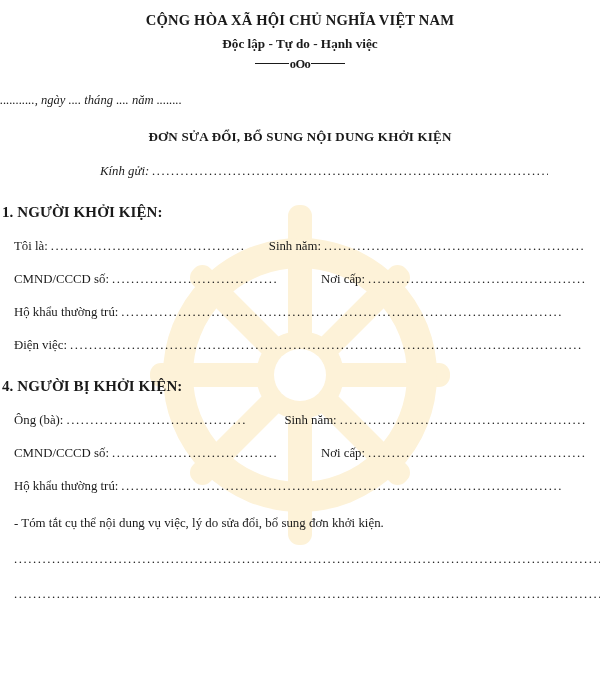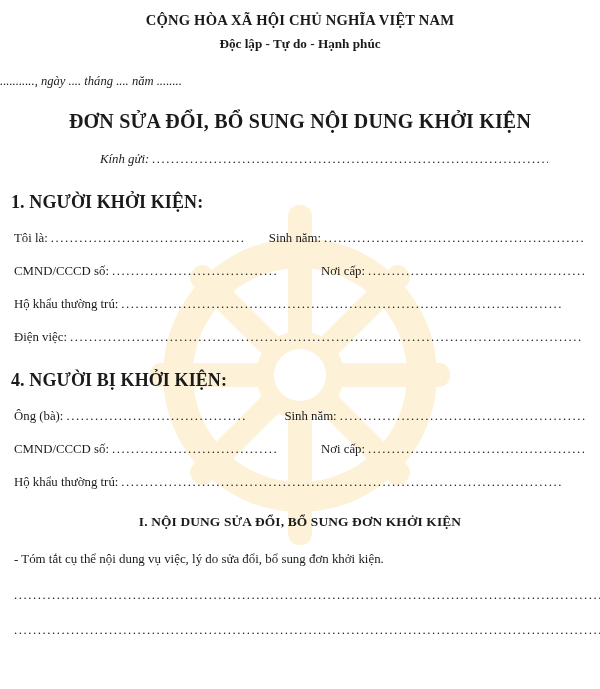--- a/index.html
+++ b/index.html
@@ -74,40 +74,40 @@
 
   .date-line {
     font-style: italic;
     font-size: 12.6px;
     padding-top: 21px;
     padding-right: 20px;
   }
 
   .doc-title {
     font-weight: bold;
-    font-size: 20px;
+    font-size: 13px;
     letter-spacing: .2px;
     padding-top: 21px;
   }
 
   .kinh-gui {
     font-style: italic;
     font-size: 12.8px;
     padding-top: 19px;
     padding-left: 100px;
     padding-right: 52px;
     display: flex;
     align-items: baseline;
   }
   .kinh-gui .lbl { white-space: nowrap; }
 
   .section-head {
     font-weight: bold;
-    font-size: 18px;
-    padding-left: 11px;
+    font-size: 15px;
+    padding-left: 2px;
     letter-spacing: .1px;
   }
   .sec1 { padding-top: 25px; }
   .sec2 { padding-top: 25px; }
 
   .field-row {
     display: flex;
     align-items: baseline;
     font-size: 12.8px;
     padding-left: 14px;
@@ -185,22 +185,25 @@
         <circle cx="150" cy="170" r="44" fill="#FDF2D8"></circle>
         <circle cx="150" cy="170" r="26" fill="#ffffff"></circle>
       </g>
     </svg>
   </div>
 
   <div id="content">
 
     <div class="natl-title center">CỘNG HÒA XÃ HỘI CHỦ NGHĨA VIỆT NAM</div>
 
-    <div class="natl-sub center">Độc lập - Tự do - Hạnh phúc</div>
-
+    <div class="natl-sub center">Độc lập - Tự do - Hạnh việc</div>
+
+    <div class="ooo center">
+      <span class="rule"></span><span>oOo</span><span class="rule"></span>
+    </div>
 
     <div class="date-line right">..........., ngày .... tháng .... năm ........</div>
 
     <div class="doc-title center">ĐƠN SỬA ĐỔI, BỔ SUNG NỘI DUNG KHỞI KIỆN</div>
 
     <div class="kinh-gui">
       <span class="lbl">Kính gửi:</span>
       <span class="dots">................................................................................................</span>
     </div>
 
@@ -245,21 +248,20 @@
       <span class="dots fixed-b">...................................</span>
       <span class="lbl2">Nơi cấp:</span>
       <span class="dots">.......................................................</span>
     </div>
 
     <div class="field-row">
       <span class="lbl">Hộ khẩu thường trú:</span>
       <span class="dots">.............................................................................................</span>
     </div>
 
-    <div class="sub-head center">I. NỘI DUNG SỬA ĐỔI, BỔ SUNG ĐƠN KHỞI KIỆN</div>
 
     <div class="body-note">- Tóm tắt cụ thể nội dung vụ việc, lý do sửa đổi, bổ sung đơn khởi kiện.</div>
 
     <div class="blank-line">...........................................................................................................................................</div>
 
     <div class="blank-line">...........................................................................................................................................</div>
 
   </div>
 </div>
 

